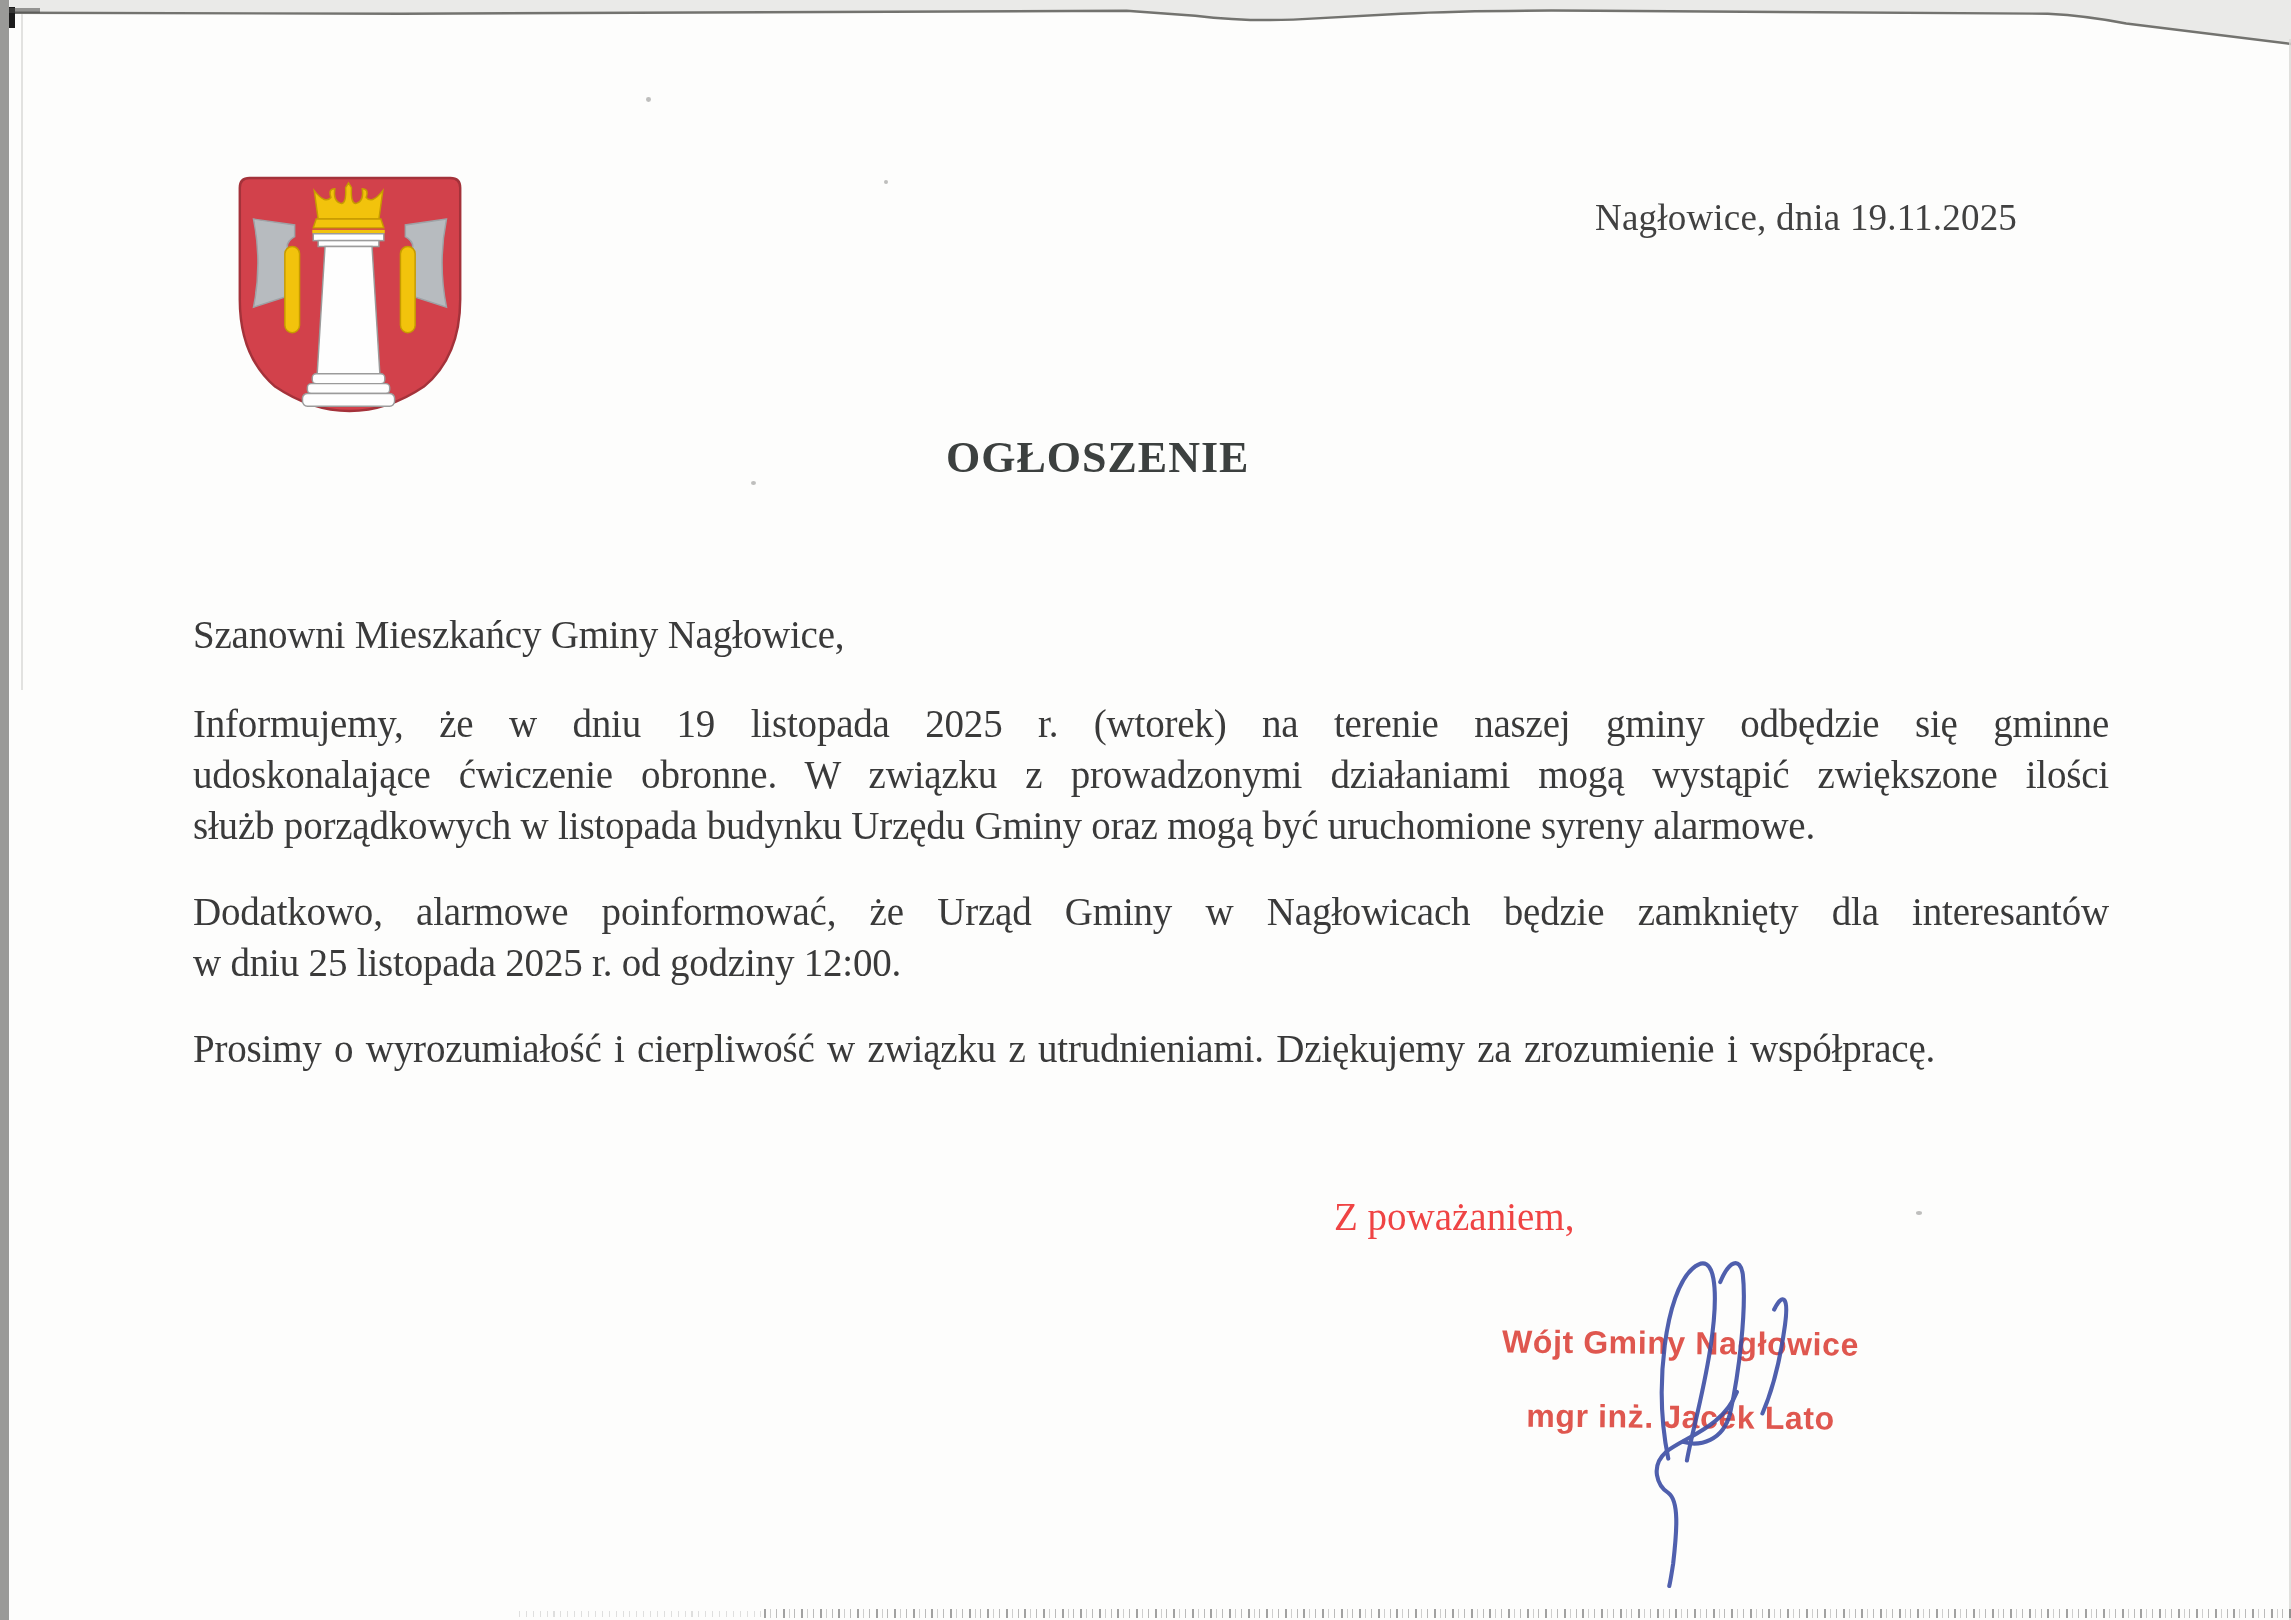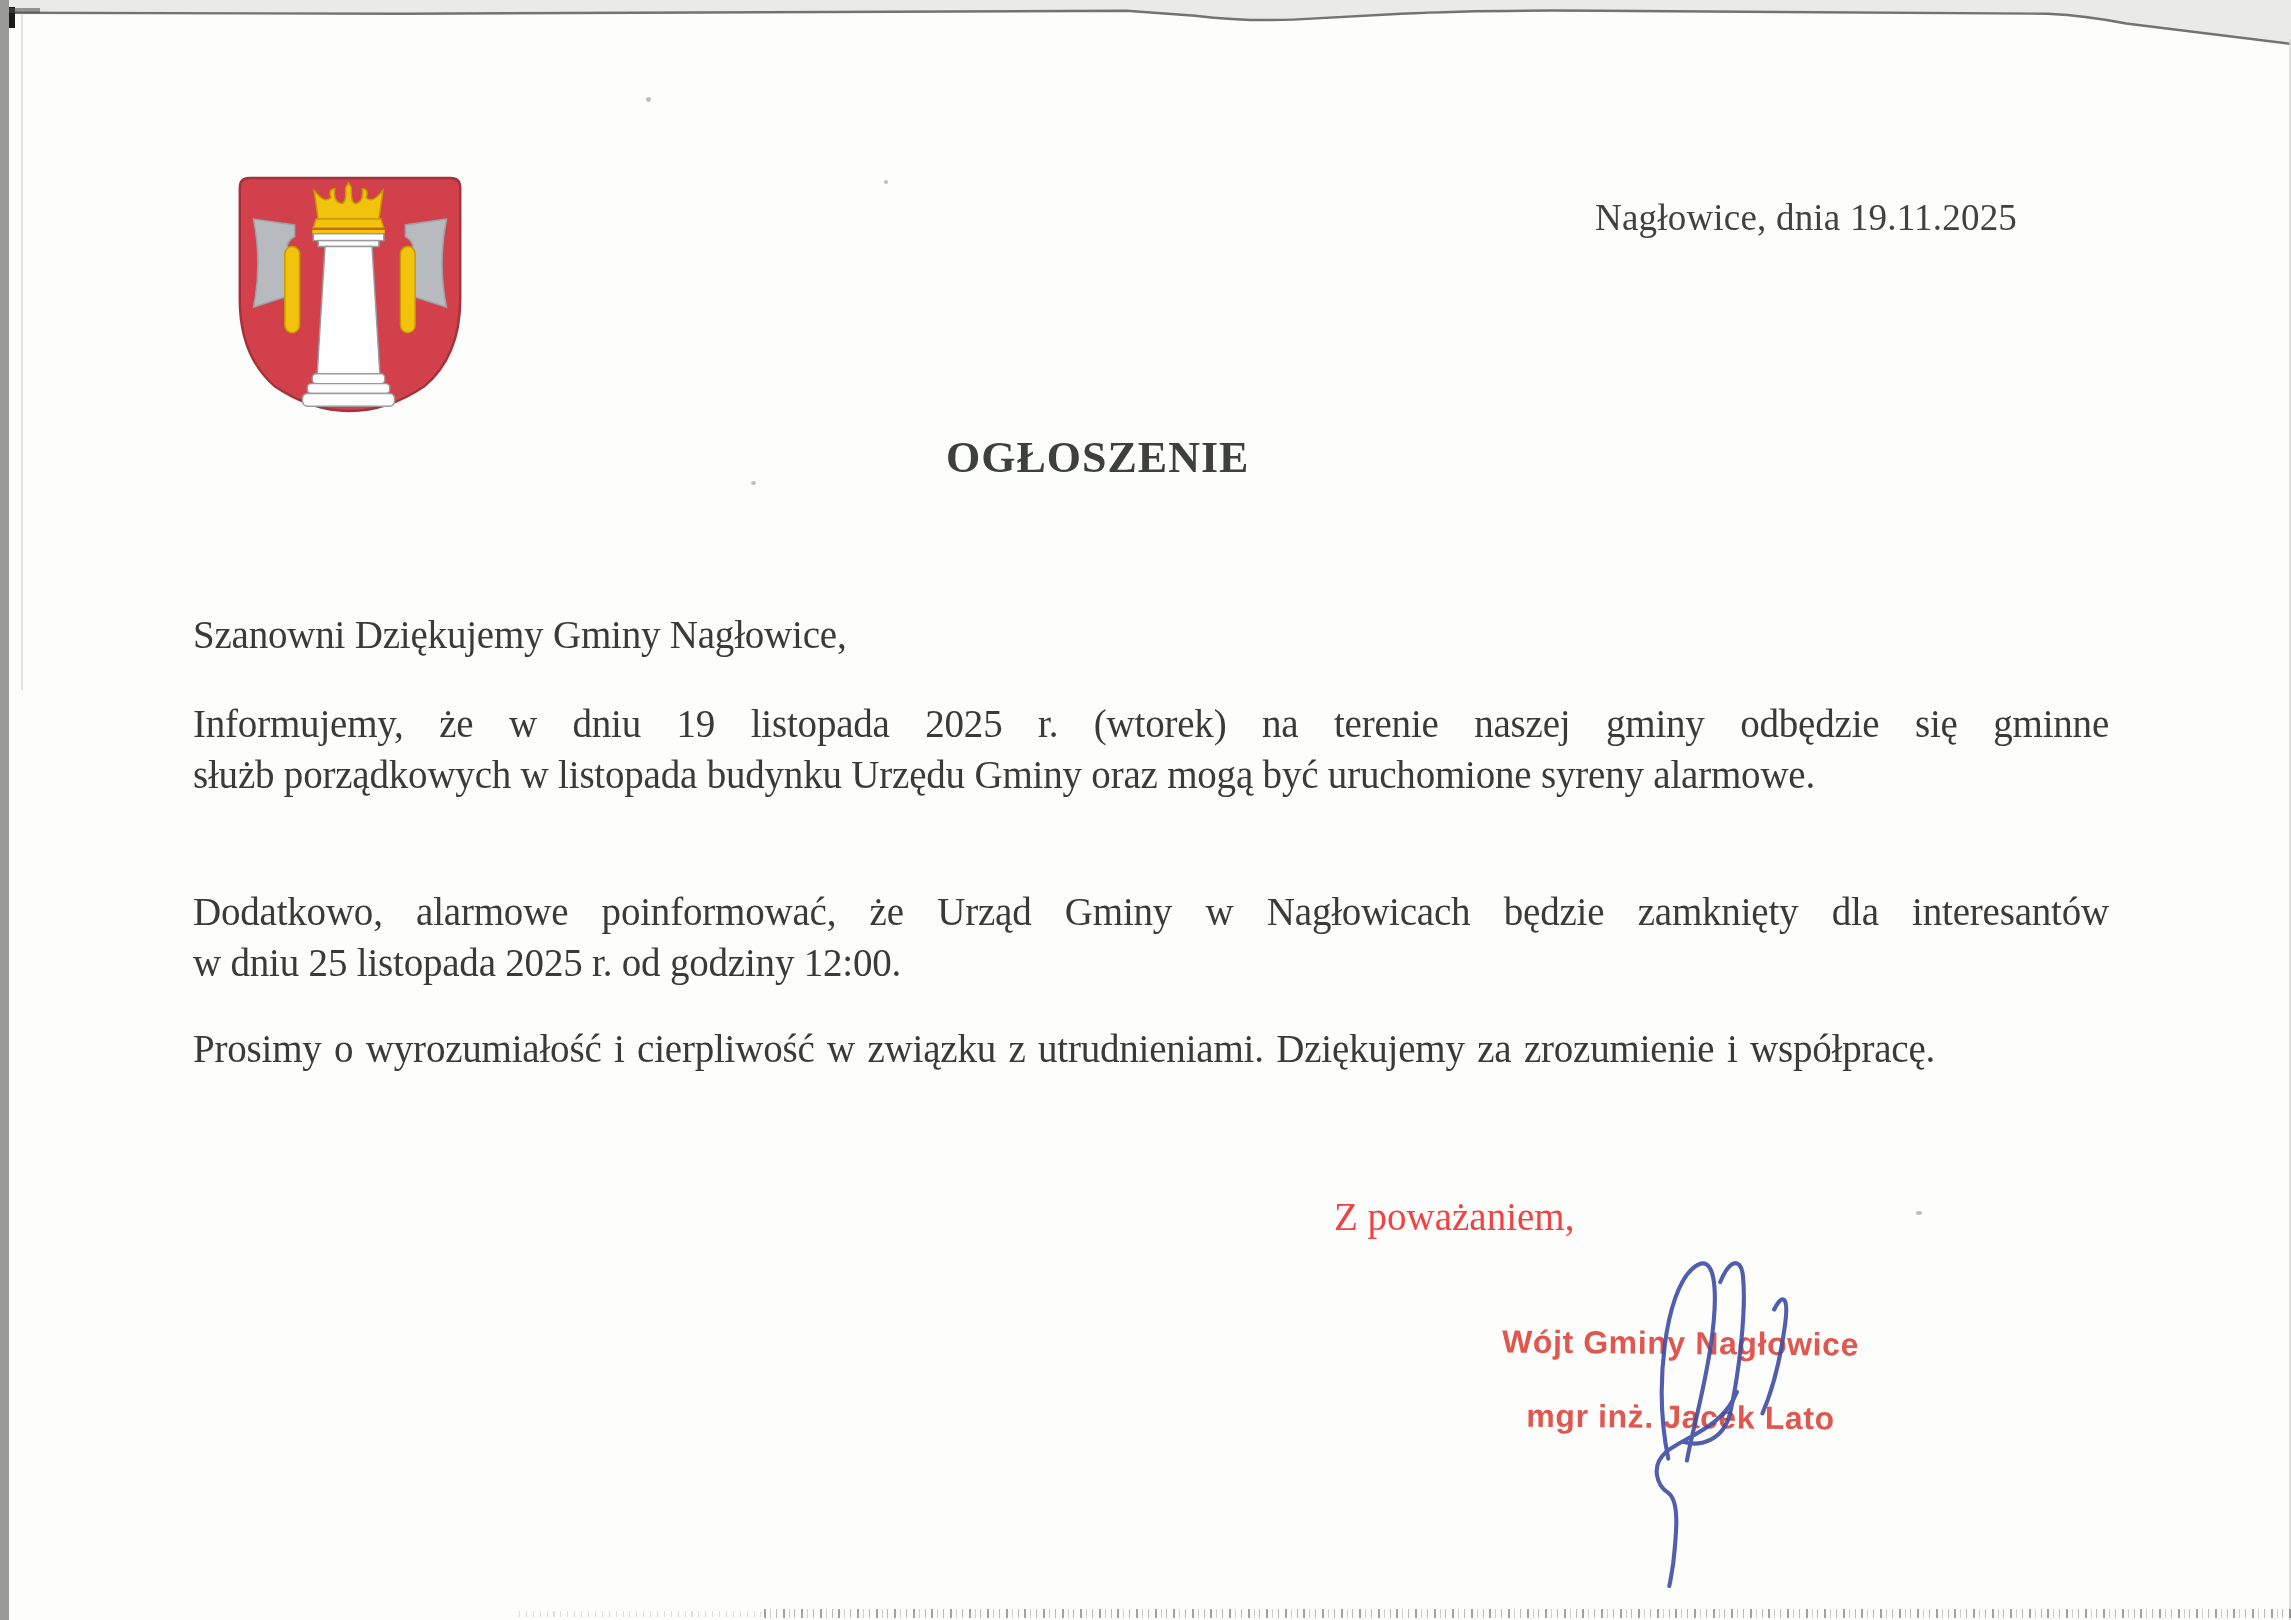--- a/index.html
+++ b/index.html
@@ -104,25 +104,26 @@
     <rect x="84" y="204" width="74" height="10" rx="4" fill="#fefefe" stroke="#9b9b9b" stroke-width="1.5"></rect>
     <rect x="79" y="214" width="84" height="10" rx="4" fill="#fefefe" stroke="#9b9b9b" stroke-width="1.5"></rect>
     <rect x="74" y="224" width="94" height="13" rx="5" fill="#fefefe" stroke="#9b9b9b" stroke-width="1.5"></rect>
   </svg>
 
   <div class="abs dateline">Nagłowice, dnia 19.11.2025</div>
 
   <div class="abs title">OGŁOSZENIE</div>
 
   <div class="abs bodyblock salutation">
-    <div class="lline">Szanowni Dziękujemy Gminy Nagłowice,</div>
+    <div class="lline">Szanowni Mieszkańcy Gminy Nagłowice,</div>
   </div>
 
   <div class="abs bodyblock para1">
     <div class="jline">Informujemy, że w dniu 19 listopada 2025 r. (wtorek) na terenie naszej gminy odbędzie się gminne</div>
+    <div class="jline">udoskonalające ćwiczenie obronne. W związku z prowadzonymi działaniami mogą wystąpić zwiększone ilości</div>
     <div class="lline">służb porządkowych w listopada budynku Urzędu Gminy oraz mogą być uruchomione syreny alarmowe.</div>
   </div>
 
   <div class="abs bodyblock para2">
     <div class="jline">Dodatkowo, alarmowe poinformować, że Urząd Gminy w Nagłowicach będzie zamknięty dla interesantów</div>
     <div class="lline">w dniu 25 listopada 2025 r. od godziny 12:00.</div>
   </div>
 
   <div class="abs bodyblock para3">
     <div class="lline wide">Prosimy o wyrozumiałość i cierpliwość w związku z utrudnieniami. Dziękujemy za zrozumienie i współpracę.</div>

